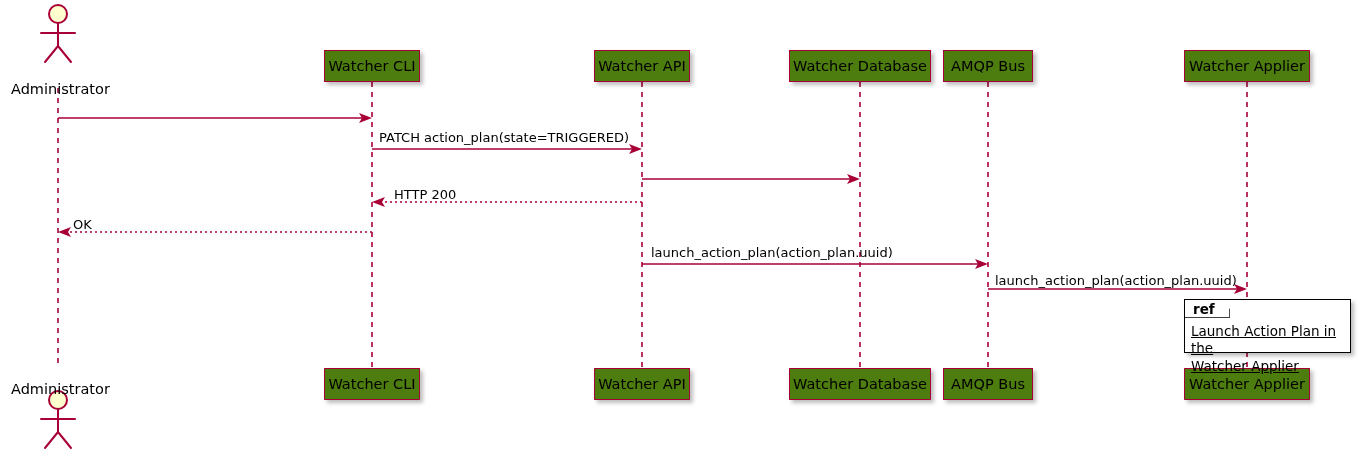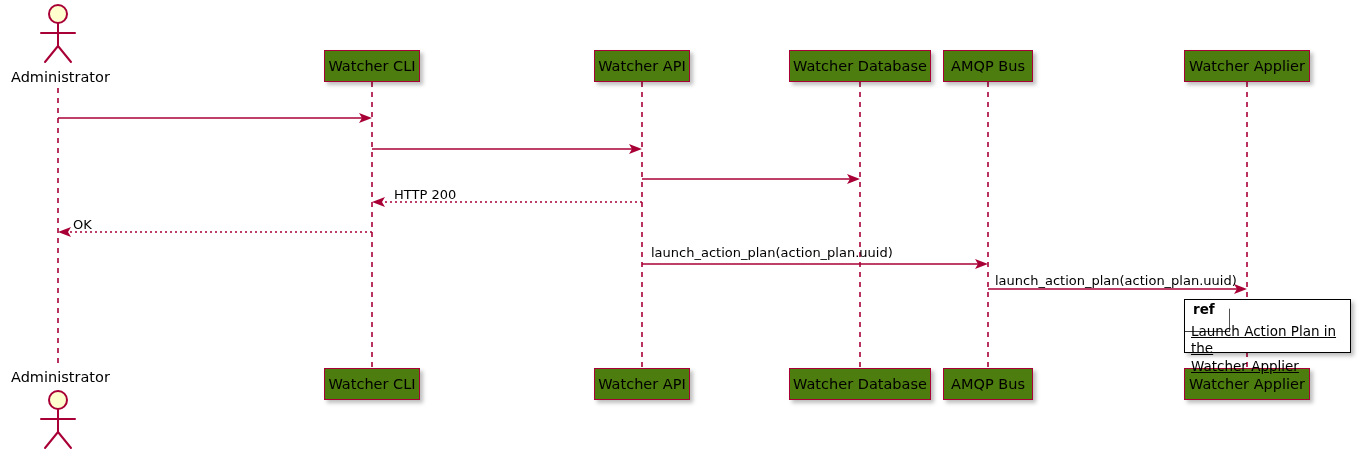--- a/index.html
+++ b/index.html
@@ -67,20 +67,21 @@
     font-size: 14.5px;
     color: #000000;
     white-space: nowrap;
     line-height: 1;
   }
   .participant-label-plain {
     position: absolute;
     font-size: 14.5px;
     color: #000000;
     white-space: nowrap;
+    margin-top: 12px;
   }
   .msg-label {
     position: absolute;
     font-size: 13px;
     color: #000000;
     white-space: nowrap;
     line-height: 1;
   }
   .ref-frame {
     position: absolute;
@@ -93,21 +94,21 @@
     position: absolute;
     left: 0;
     top: 0;
     background: #FFFFFF;
     border-right: 1.6px solid #000000;
     border-bottom: 1.6px solid #000000;
     box-sizing: border-box;
     font-size: 13.5px;
     font-weight: bold;
     color: #000000;
-    padding: 2px 14px 14px 8px;
+    padding: 2px 14px 0 8px;
     line-height: 1.1;
     clip-path: polygon(0 0, calc(100% - 9px) 0, 100% 9px, 100% 100%, 0 100%);
   }
   .ref-body {
     position: absolute;
     left: 6px;
     font-size: 13.5px;
     color: #000000;
     line-height: 1.28;
     white-space: pre-line;
@@ -204,20 +205,21 @@
 
   <div class="participant-box" style="left:594px; top:368px; width:96px; height:32px;">Watcher API</div>
 
   <div class="participant-box" style="left:789px; top:368px; width:142px; height:32px;">Watcher Database</div>
 
   <div class="participant-box" style="left:943px; top:368px; width:90px; height:32px;">AMQP Bus</div>
 
   <div class="participant-box" style="left:1184px; top:368px; width:126px; height:32px;">Watcher Applier</div>
 
 
+  <div class="msg-label" style="left:379px; top:131px;">PATCH action_plan(state=TRIGGERED)</div>
 
 
   <div class="msg-label" style="left:394px; top:188px;">HTTP 200</div>
 
   <div class="msg-label" style="left:73px; top:218px;">OK</div>
 
   <div class="msg-label" style="left:651px; top:246px;">launch_action_plan(action_plan.uuid)</div>
 
   <div class="msg-label" style="left:995px; top:274px;">launch_action_plan(action_plan.uuid)</div>
 

